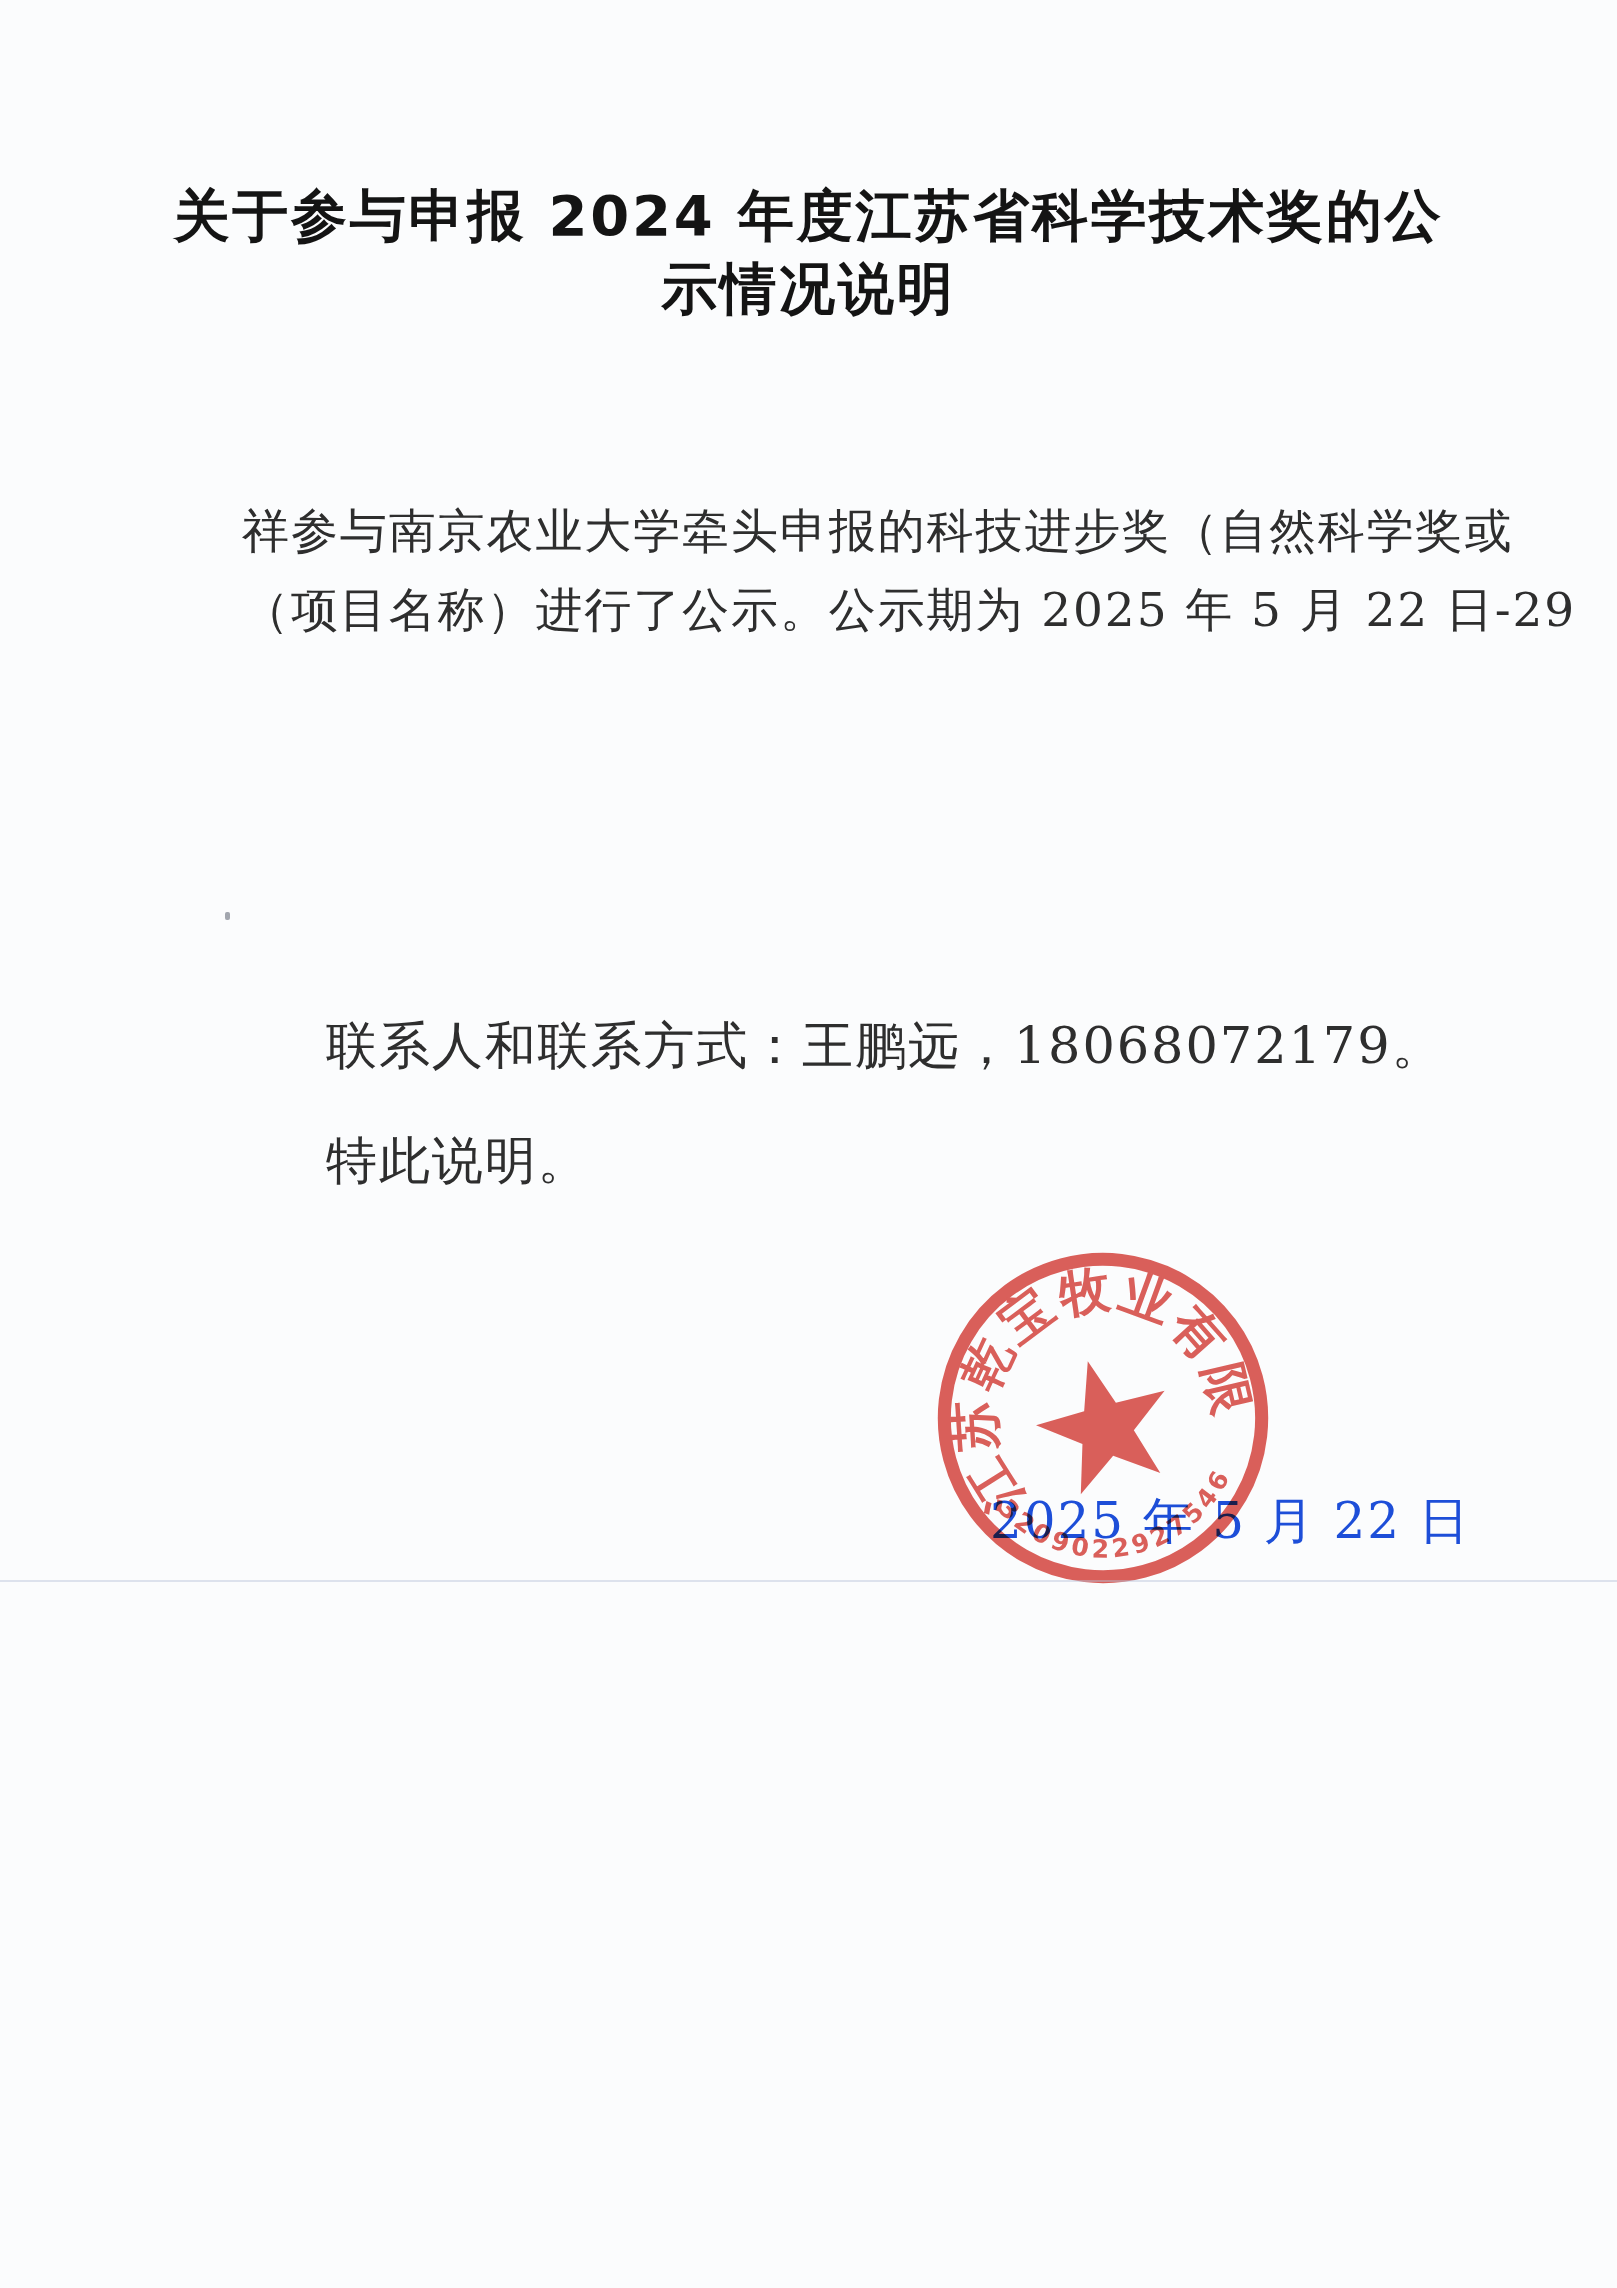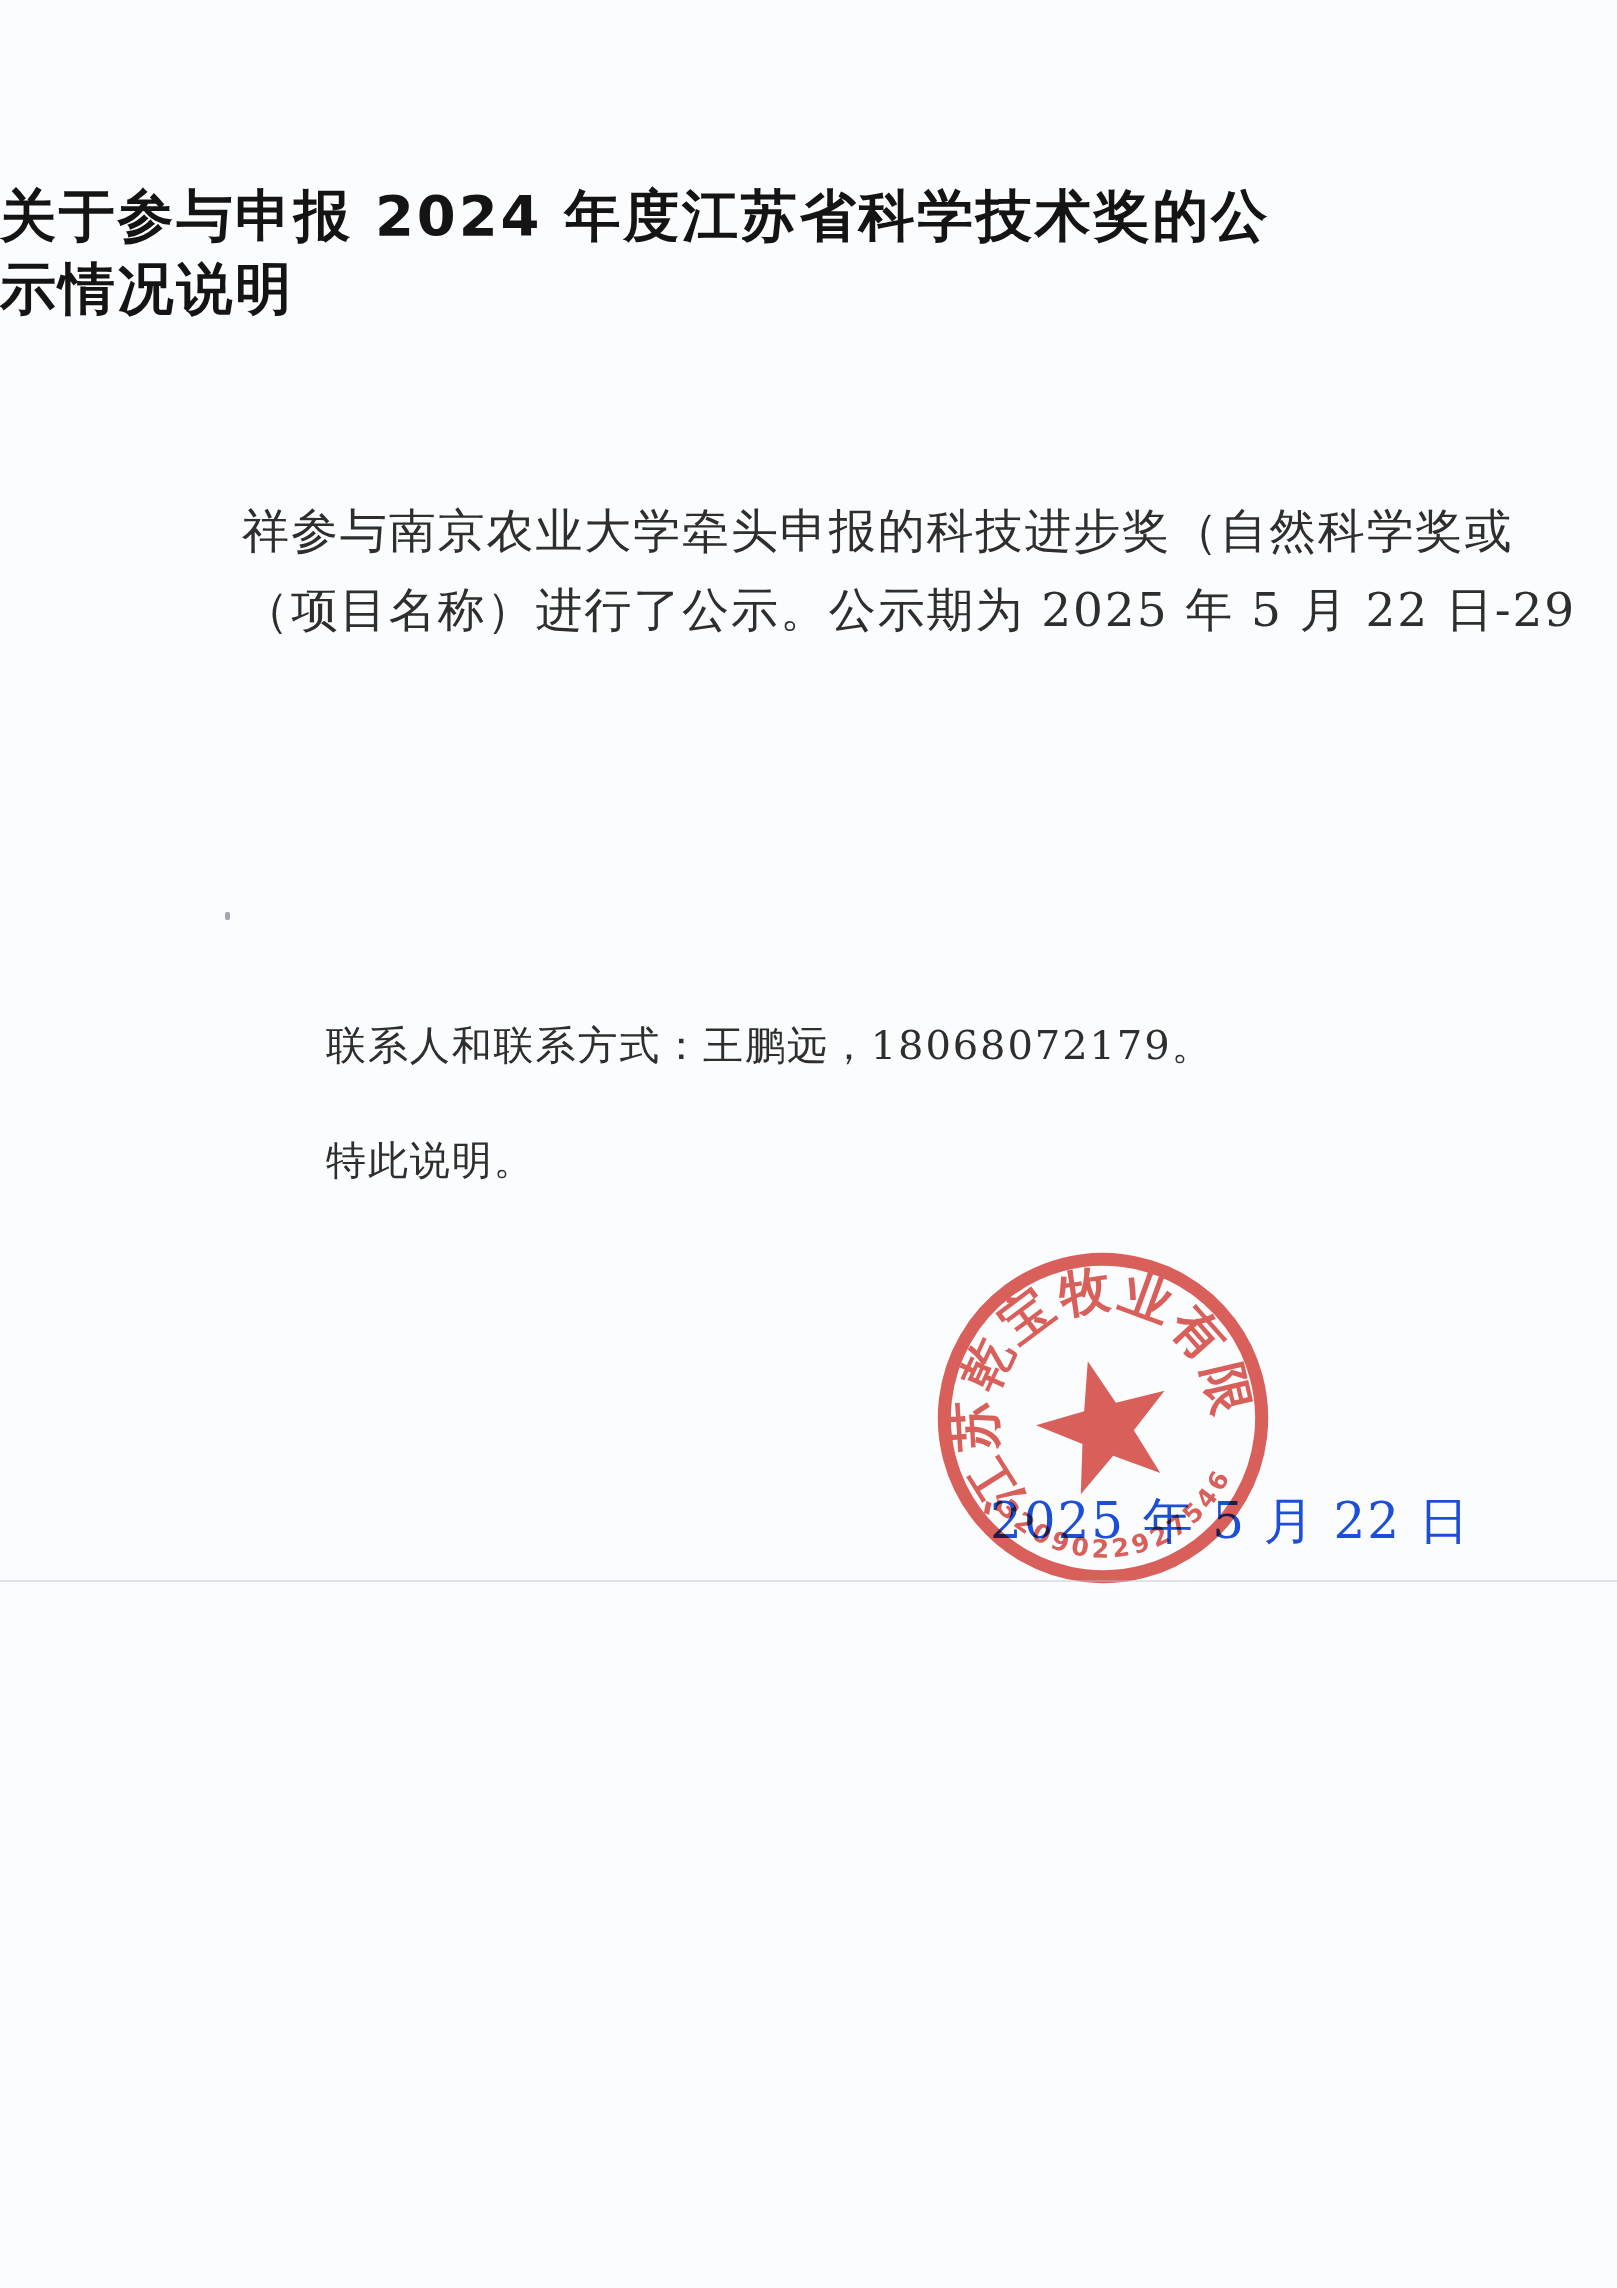--- a/index.html
+++ b/index.html
@@ -11,20 +11,21 @@
     position:relative;
     width:1617px;height:2289px;
     margin:0 auto;
     background:#fbfcfd;
     overflow:hidden;
     color:#2e2e2e;
   }
   .doc-title{
     position:absolute;
     left:0;width:1617px;
+    text-align:center;
     font-family:"DejaVu Sans","Liberation Sans",sans-serif;
     font-weight:bold;
     font-size:56px;
     letter-spacing:2.8px;
     color:#141414;
     white-space:nowrap;
   }
   .title-1{top:179px;}
   .title-2{top:252px;}
   .body-block{
@@ -34,21 +35,21 @@
     font-size:47px;
     line-height:79px;
     letter-spacing:1.9px;
     color:#2e2e2e;
   }
   .body-line{white-space:nowrap;}
   .indent{padding-left:84px;}
   .para{
     position:absolute;
     left:242px;
-    font-size:40px;
+    font-size:51px;
     line-height:79px;
     letter-spacing:1.9px;
     white-space:nowrap;
   }
   .contact-line{top:1006px;}
   .closing-line{top:1121px;}
   .unit-line{
     position:absolute;
     left:587px;top:1396px;
     font-size:47px;

